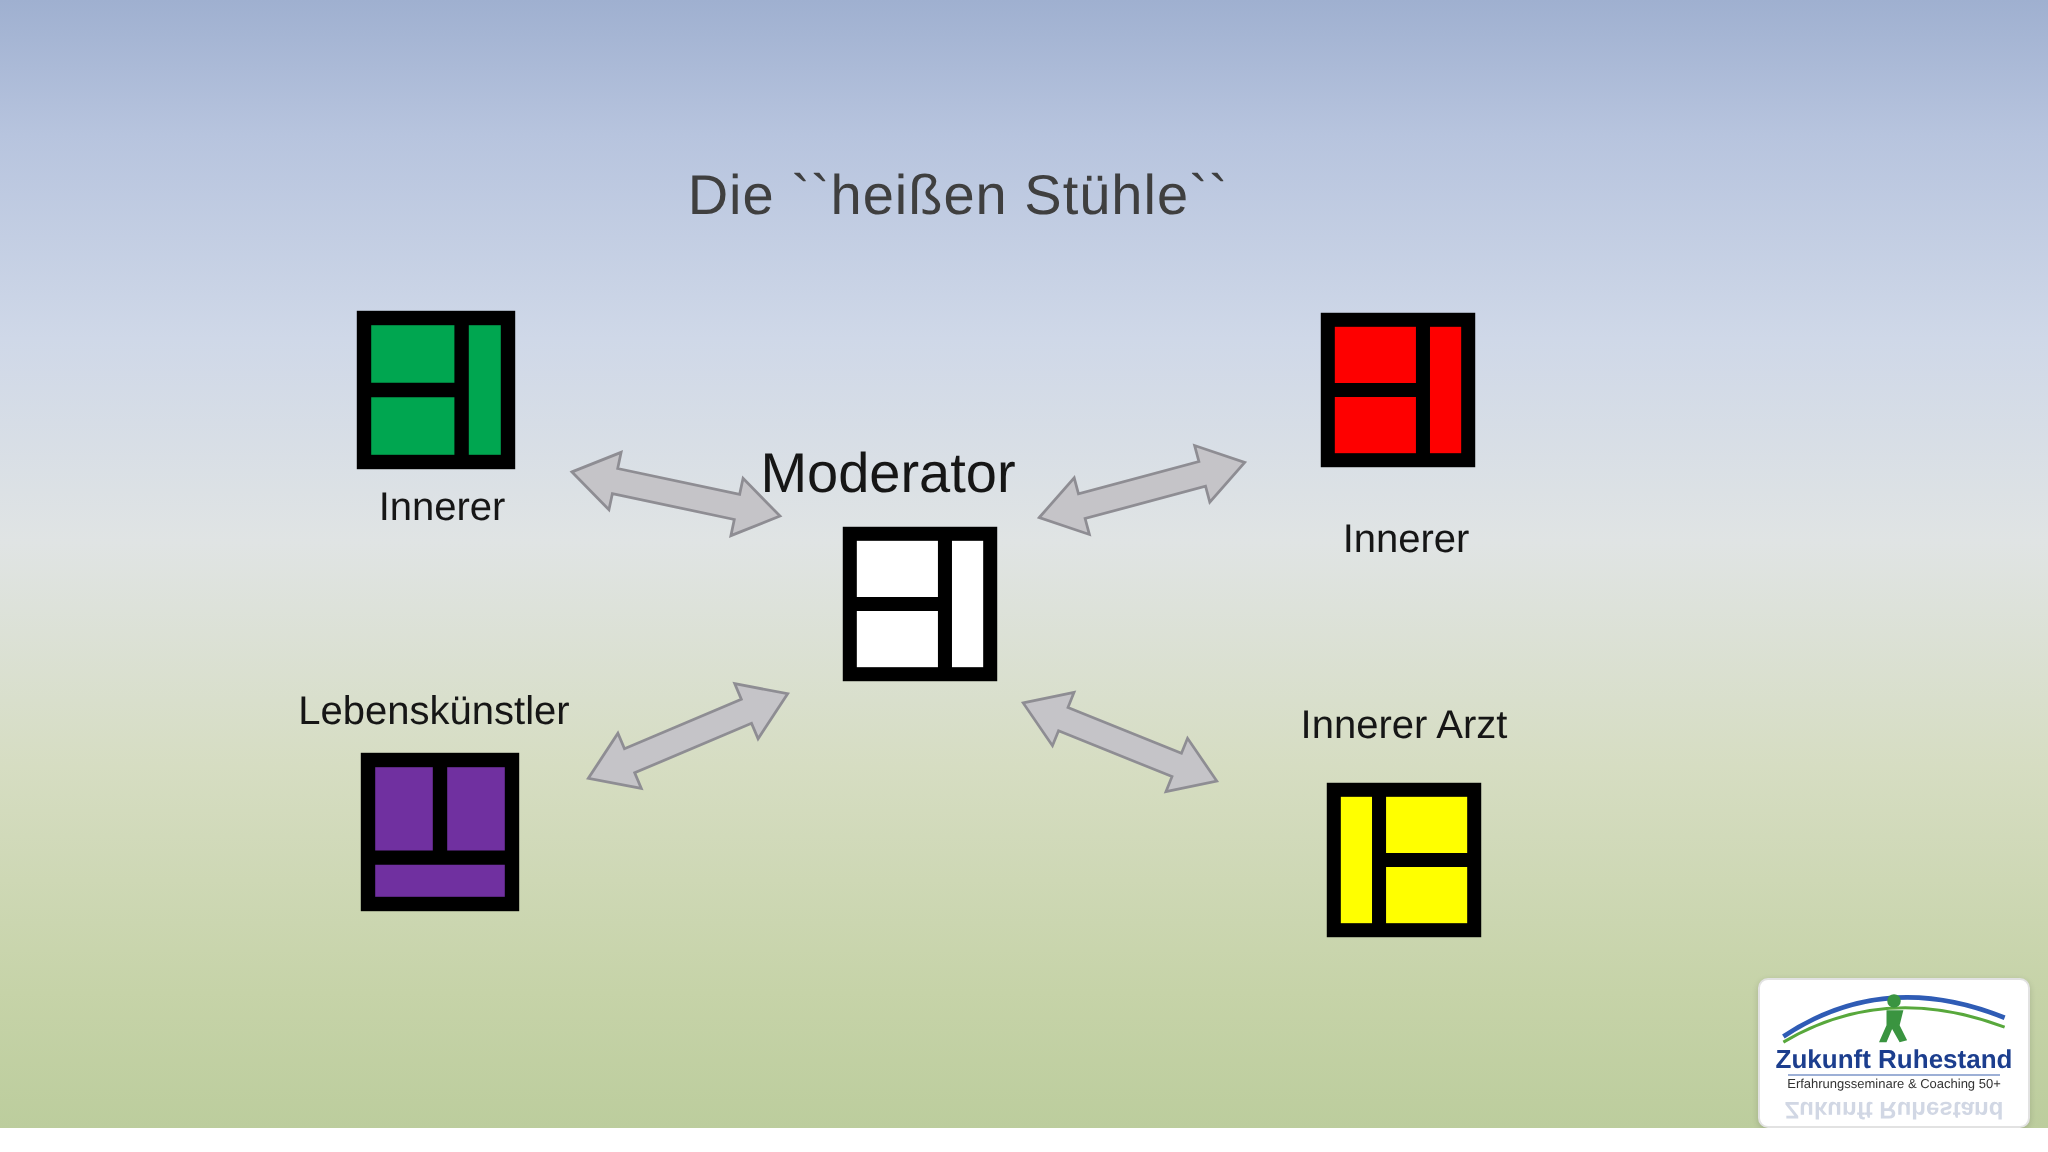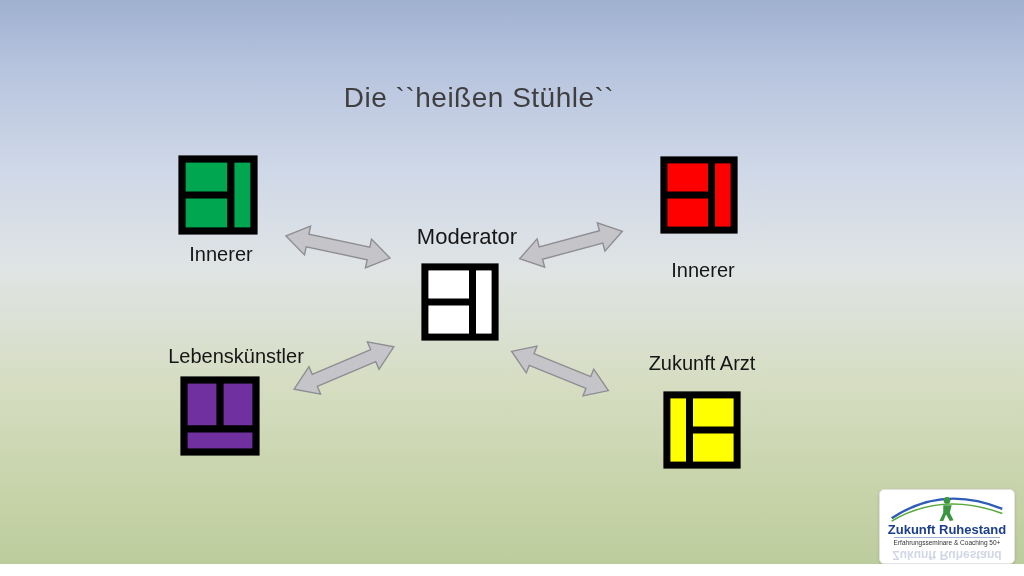--- a/index.html
+++ b/index.html
@@ -78,33 +78,33 @@
   </div>
 
   <div class="chair" style="left:663px;top:390px;width:78px;height:80px;">
     <svg viewBox="0 0 100 100" class="rot-180">
       <rect x="5" y="5" width="90" height="90" stroke-width="9" fill="#ffff00" stroke="#000000"></rect>
       <line x1="66" y1="5" x2="66" y2="95" stroke-width="9" stroke="#000000"></line>
       <line x1="5" y1="50" x2="66" y2="50" stroke-width="9" stroke="#000000"></line>
     </svg>
   </div>
 
-  <div class="label" style="left:397px;top:224px;width:140px;font-size:22px;">Moderator</div>
+  <div class="label" style="left:374px;top:224px;width:140px;font-size:28px;">Moderator</div>
 
   <div class="label" style="left:131px;top:241px;width:180px;">
     <div>Innerer</div>
   </div>
 
   <div class="label" style="left:613px;top:257px;width:180px;">
     <div>Innerer</div>
   </div>
 
-  <div class="label" style="left:146px;top:343px;width:180px;">Lebenskünstler</div>
+  <div class="label" style="left:127px;top:343px;width:180px;">Lebenskünstler</div>
 
-  <div class="label" style="left:612px;top:350px;width:180px;">Zukunft Arzt</div>
+  <div class="label" style="left:612px;top:350px;width:180px;">Innerer Arzt</div>
 
   <div class="arrow a-ul">
     <svg viewBox="0 0 120 44">
       <polygon points="2,22 26,6 26,15 94,15 94,6 118,22 94,38 94,29 26,29 26,38" stroke-width="1.5" fill="#c5c4c8" stroke="#8e8d93"></polygon>
     </svg>
   </div>
   <div class="arrow a-ur">
     <svg viewBox="0 0 120 44">
       <polygon points="2,22 26,6 26,15 94,15 94,6 118,22 94,38 94,29 26,29 26,38" stroke-width="1.5" fill="#c5c4c8" stroke="#8e8d93"></polygon>
     </svg>

